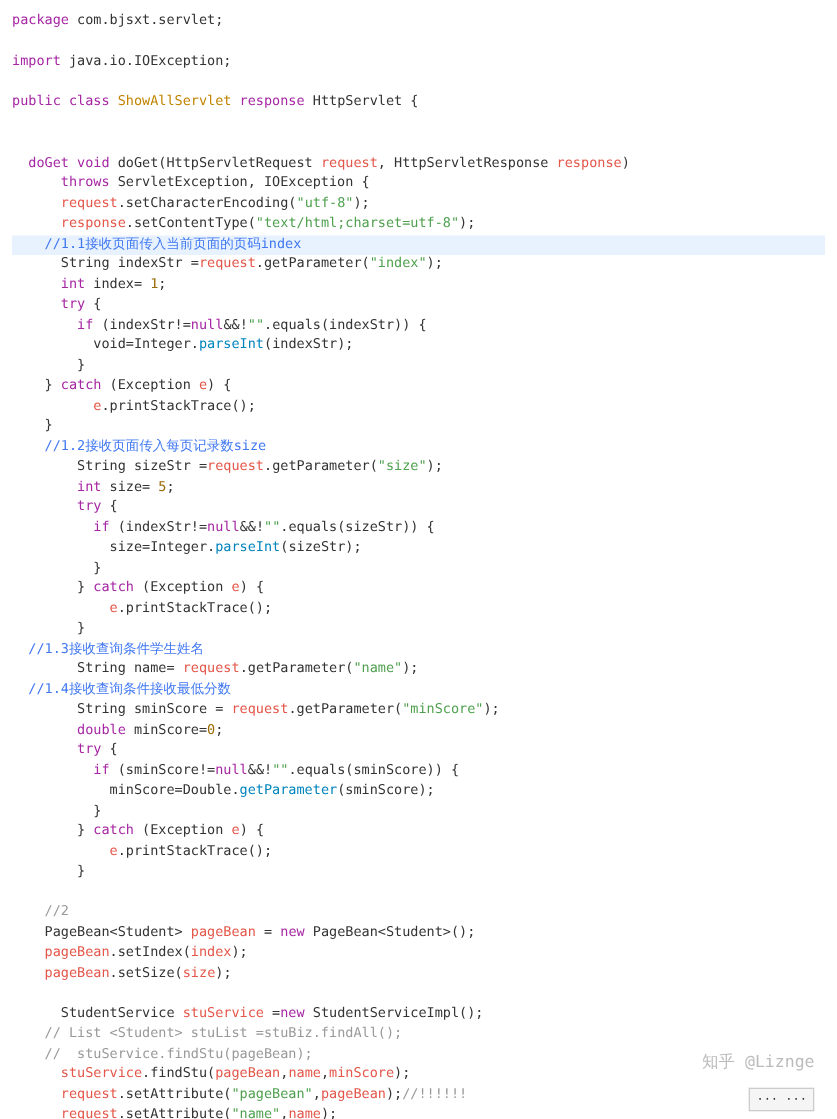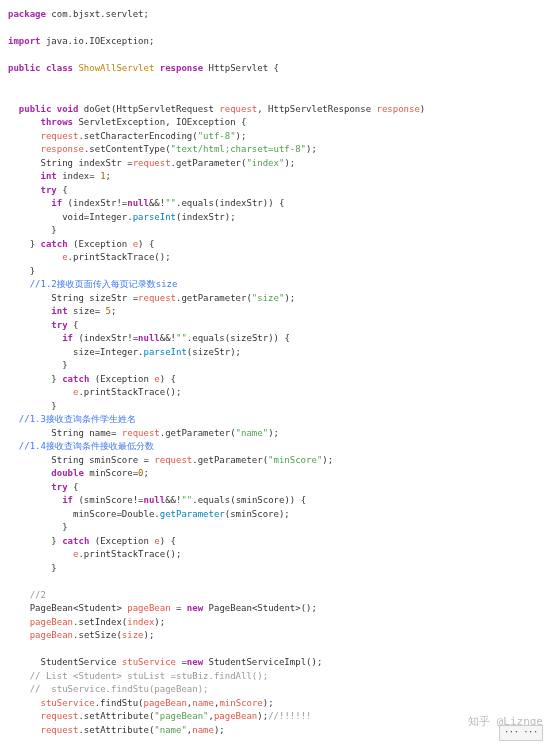--- a/index.html
+++ b/index.html
@@ -1,43 +1,43 @@
 <!DOCTYPE html>
 <html><head>
 <meta charset="utf-8">
 <style>
 body{margin:0;padding:8px;font-family:Consolas,Monaco,monospace;font-size:9px;line-height:1.5;background:#fff;color:#333;width:558px;box-sizing:border-box}
-.kw{color:#a626a4;font-weight:bold}
+.kw{color:#a626a4;font-weight:normal}
 .type{color:#c18401}
 .str{color:#50a14f}
 .cm{color:#999}
 .cm2{color:#4078f2}
 .num{color:#986801}
 .id{color:#e45649}
 .mth{color:#0184bc}
 pre{margin:0;white-space:pre-wrap;font-family:inherit}
 .hl{background:#e8f2ff;display:block}
-.watermark{position:fixed;bottom:16px;right:15px;color:#bbb;font-size:11px}
+.watermark{position:fixed;bottom:30px;right:15px;color:#bbb;font-size:11px}
 .btn{position:fixed;bottom:5px;right:15px;border:1px solid #ccc;padding:1px 4px;font-size:8px;background:#f5f5f5}
 </style>
 </head>
 <body>
 
 <pre><span class="kw">package</span><span> com.bjsxt.servlet;</span>
 
 <span class="kw">import</span><span> java.io.IOException;</span>
 
 <span class="kw">public class</span><span class="type"> ShowAllServlet </span><span class="kw">response</span><span> HttpServlet {</span>
 
 
-<span class="kw">  public void</span><span> doGet(HttpServletRequest </span><span class="id">request</span><span>, HttpServletResponse </span><span class="id">response</span><span>)</span>
+<span class="kw">  doGet void</span><span> doGet(HttpServletRequest </span><span class="id">request</span><span>, HttpServletResponse </span><span class="id">response</span><span>)</span>
 <span class="kw">      throws</span><span> ServletException, IOException {</span>
 <span class="id">      request</span><span>.setCharacterEncoding(</span><span class="str">"utf-8"</span><span>);</span>
 <span class="id">      response</span><span>.setContentType(</span><span class="str">"text/html;charset=utf-8"</span><span>);</span>
-<span>      String indexStr =</span><span class="id">request</span><span>.getParameter(</span><span class="str">"index"</span><span>);</span>
+<span class="hl"><span class="cm2">    //1.1接收页面传入当前页面的页码index</span></span><span>      String indexStr =</span><span class="id">request</span><span>.getParameter(</span><span class="str">"index"</span><span>);</span>
 <span class="kw">      int</span><span> index= </span><span class="num">1</span><span>;</span>
 <span class="kw">      try</span><span> {</span>
 <span class="kw">        if</span><span> (indexStr!=</span><span class="kw">null</span><span>&amp;&amp;!</span><span class="str">""</span><span>.equals(indexStr)) {</span>
 <span>          void=Integer.</span><span class="mth">parseInt</span><span>(indexStr);</span>
 <span>        }</span>
 <span>    } </span><span class="kw">catch</span><span> (Exception </span><span class="id">e</span><span>) {</span>
 <span class="id">          e</span><span>.printStackTrace();</span>
 <span>    }</span>
 <span class="cm2">    //1.2接收页面传入每页记录数size</span>
 <span>        String sizeStr =</span><span class="id">request</span><span>.getParameter(</span><span class="str">"size"</span><span>);</span>

